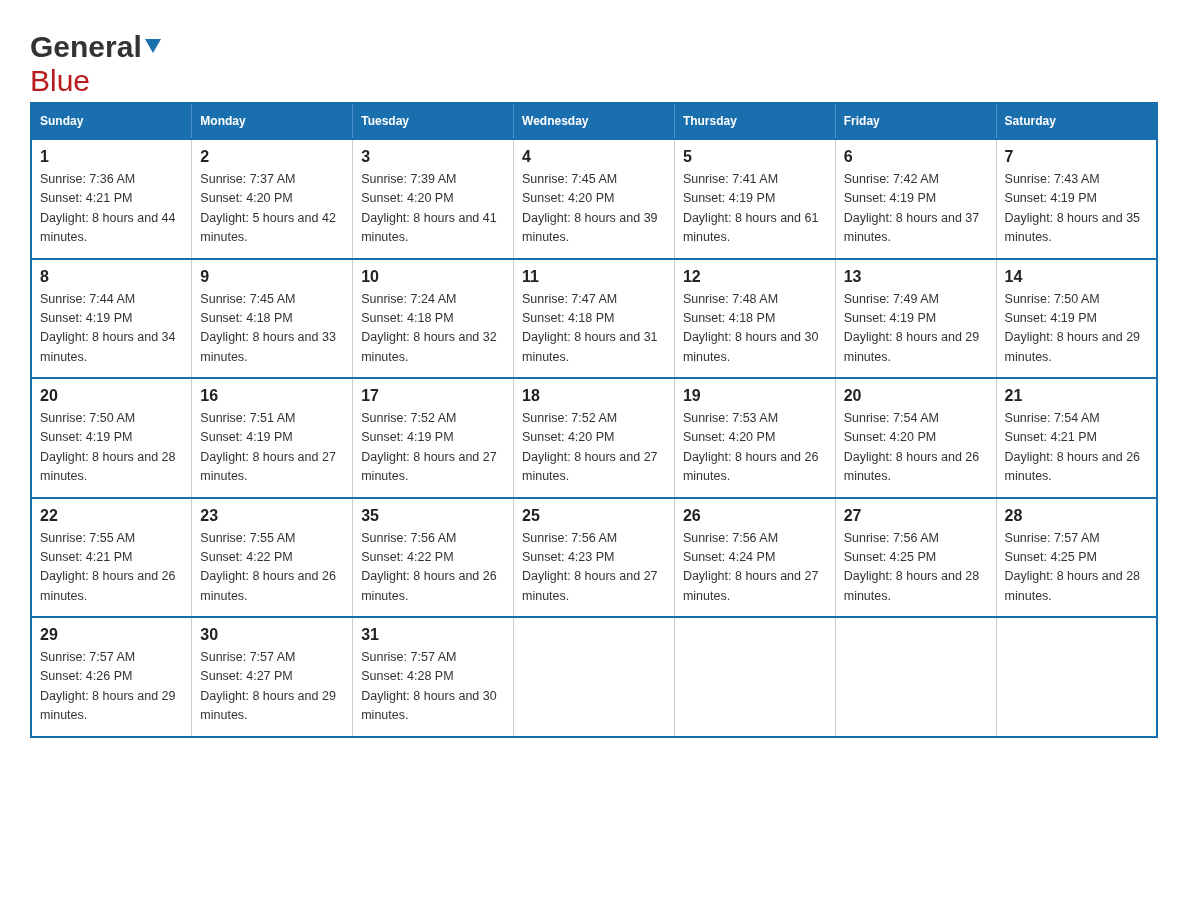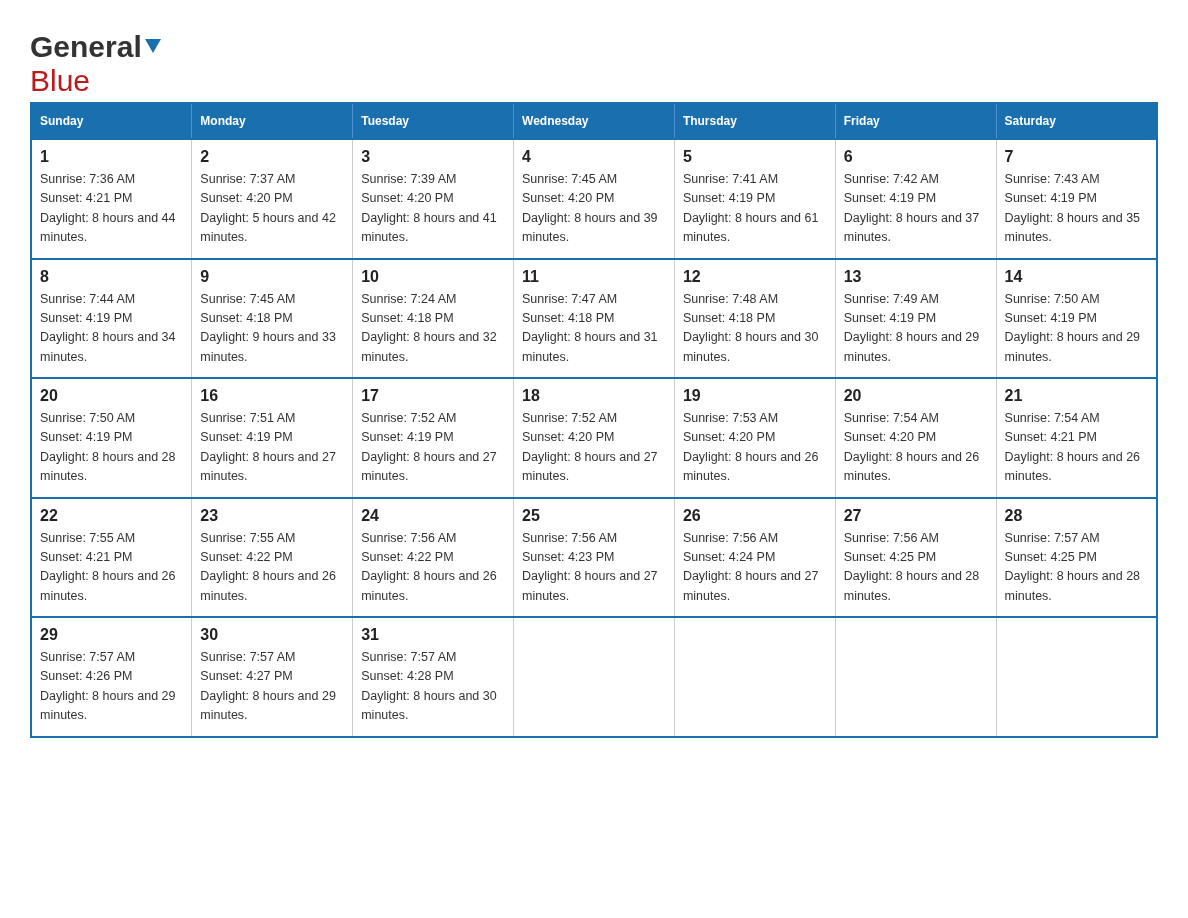--- a/index.html
+++ b/index.html
@@ -169,21 +169,21 @@
           <span>Sunrise: 7:44 AM</span><br>
           <span>Sunset: 4:19 PM</span><br>
           <span>Daylight: 8 hours and 34 minutes.</span>
         </div>
       </td>
         <td>
         <span class="day-num">9</span>
         <div class="day-info">
           <span>Sunrise: 7:45 AM</span><br>
           <span>Sunset: 4:18 PM</span><br>
-          <span>Daylight: 9 hours and 33 minutes.</span>
+          <span>Daylight: 8 hours and 33 minutes.</span>
         </div>
       </td>
         <td>
         <span class="day-num">10</span>
         <div class="day-info">
           <span>Sunrise: 7:24 AM</span><br>
           <span>Sunset: 4:18 PM</span><br>
           <span>Daylight: 8 hours and 32 minutes.</span>
         </div>
       </td>
@@ -289,21 +289,21 @@
       </td>
         <td>
         <span class="day-num">23</span>
         <div class="day-info">
           <span>Sunrise: 7:55 AM</span><br>
           <span>Sunset: 4:22 PM</span><br>
           <span>Daylight: 8 hours and 26 minutes.</span>
         </div>
       </td>
         <td>
-        <span class="day-num">24</span>
+        <span class="day-num">35</span>
         <div class="day-info">
           <span>Sunrise: 7:56 AM</span><br>
           <span>Sunset: 4:22 PM</span><br>
           <span>Daylight: 8 hours and 26 minutes.</span>
         </div>
       </td>
         <td>
         <span class="day-num">25</span>
         <div class="day-info">
           <span>Sunrise: 7:56 AM</span><br>

